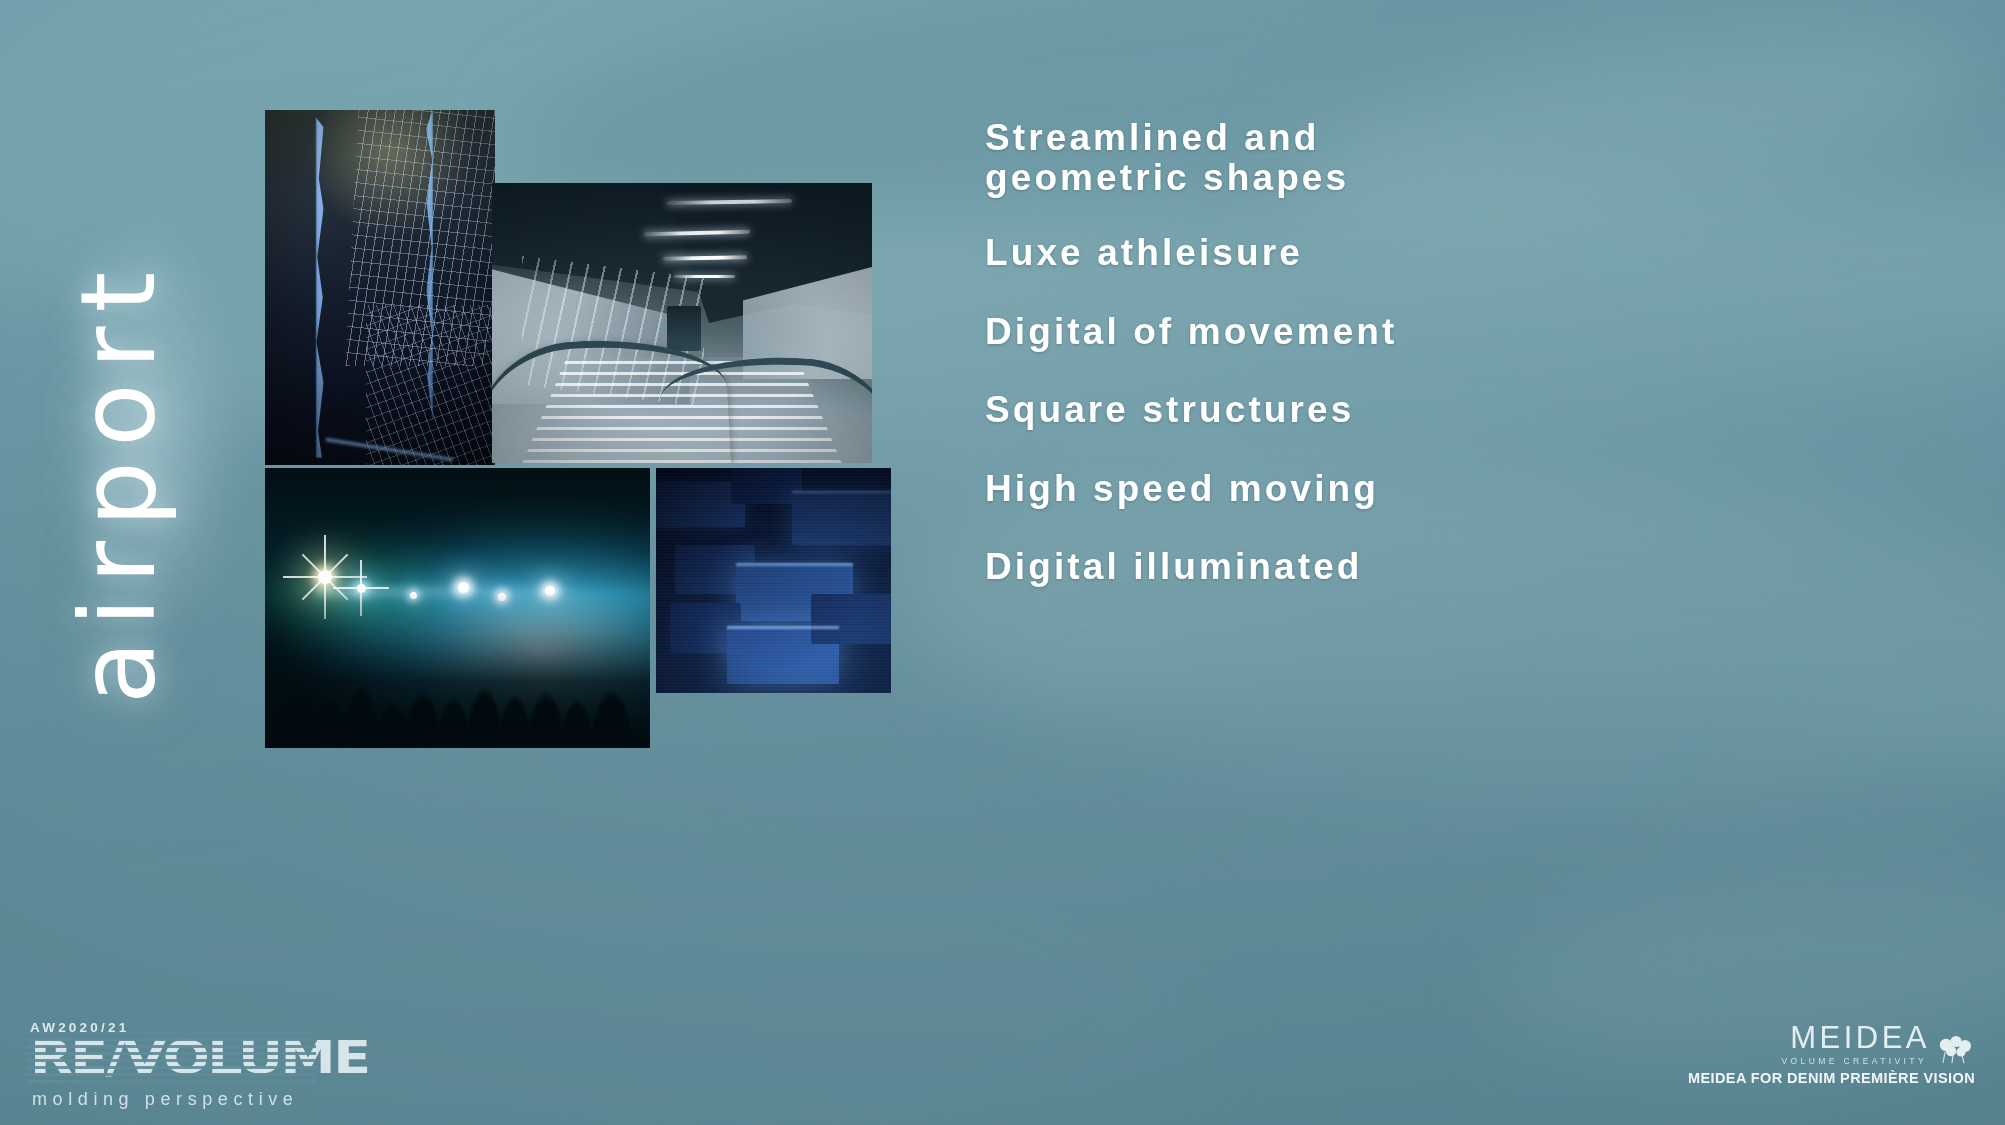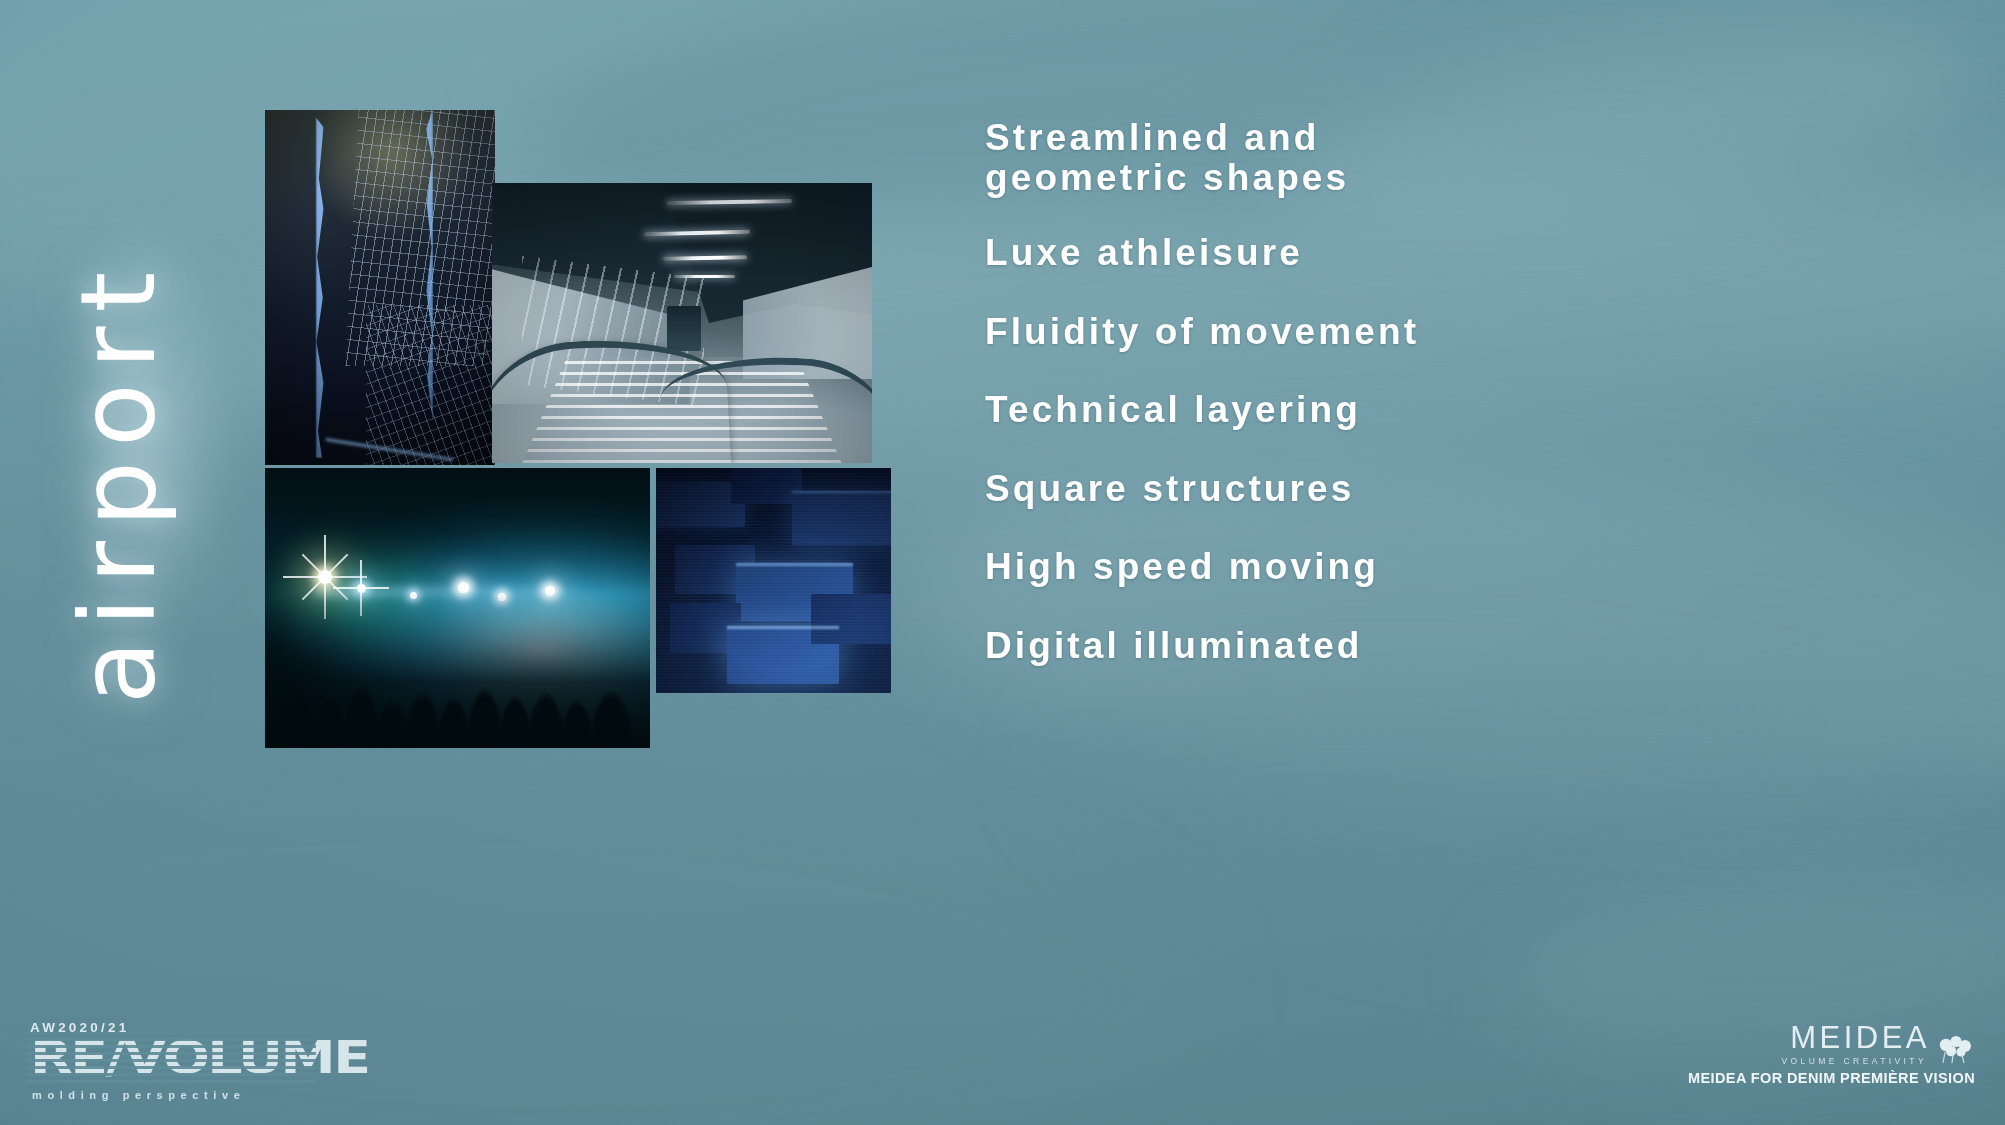--- a/index.html
+++ b/index.html
@@ -208,21 +208,21 @@
     position:absolute;left:0;top:-3px;
     font-size:44px;font-weight:bold;letter-spacing:-2px;
     color:#d6e5ea;
     font-family:"DejaVu Sans","Liberation Sans",sans-serif;
     transform:scaleX(1.26);transform-origin:left center;
     line-height:1;
   }
   .rv-stripe{position:absolute;left:-4px;top:-6px;width:290px;height:50px;
     background-image:repeating-linear-gradient(0deg,rgba(95,140,152,.92) 0 3px,rgba(0,0,0,0) 3px 7px);
     mix-blend-mode:normal;pointer-events:none;}
-  .rv-sub{color:#cfe1e6;font-size:11px;letter-spacing:5.6px;margin:8px 0 0 4px;font-weight:bold;}
+  .rv-sub{color:#cfe1e6;font-size:18px;letter-spacing:5.6px;margin:8px 0 0 4px;}
 
   
   .meidea{position:absolute;right:30px;top:1022px;text-align:right;}
   .md-top{display:flex;align-items:flex-end;justify-content:flex-end;gap:5px;}
   .md-word{color:#e4eef1;font-size:31px;letter-spacing:3.5px;line-height:1;font-weight:400;}
   .md-tag{color:#cfe0e5;font-size:8.5px;letter-spacing:3.4px;margin-top:3px;margin-right:3px;}
   .md-boll{margin-bottom:2px;}
   .md-line{color:#f0f6f8;font-size:14.5px;font-weight:bold;letter-spacing:.4px;margin-top:4px;}
 </style>
 </head>
@@ -303,22 +303,21 @@
       <div class="edge2"></div>
       <div class="edge3"></div>
     <div class="grain"></div>
     <div class="vig"></div>
   </div>
 
   <div class="keywords">
     <p class="kw two-line">Streamlined and
 geometric shapes</p>
     <p class="kw">Luxe athleisure</p>
-    <p class="kw">Fluidity of movement</p>
-    <p class="kw">Technical layering</p>
+    <p class="kw">Digital of movement</p>
     <p class="kw">Square structures</p>
     <p class="kw">High speed moving</p>
     <p class="kw">Digital illuminated</p>
   </div>
 
   <div class="revolume">
     <div class="rv-aw">AW2020/21</div>
     <div class="rv-mark">
       <div class="rv-word">RE/VOLUME</div>
       <div class="rv-stripe"></div>

